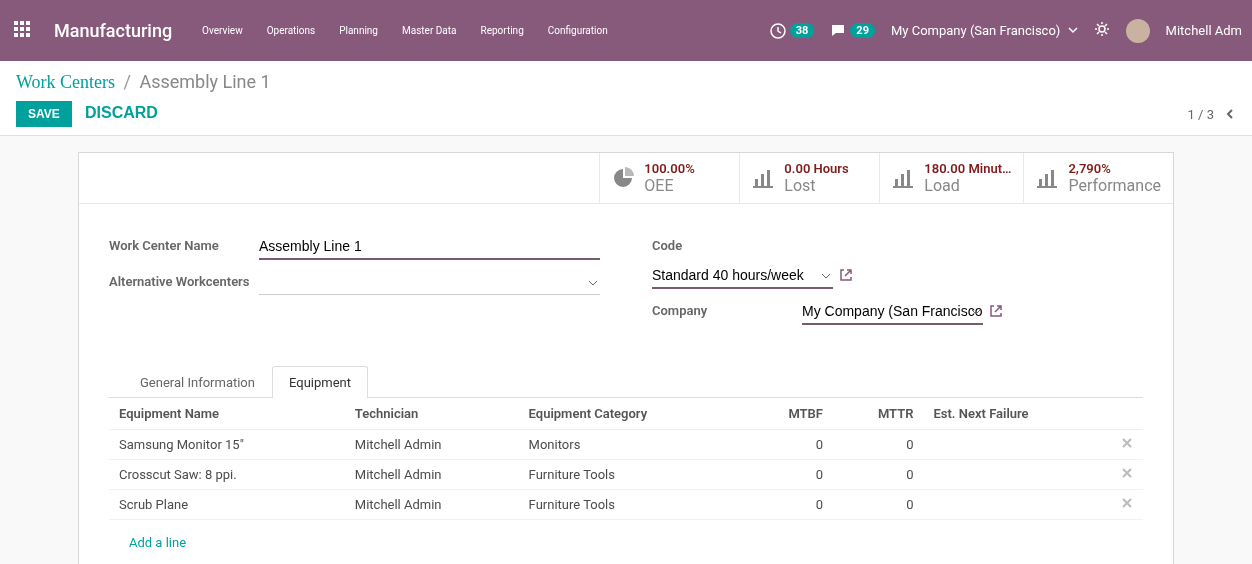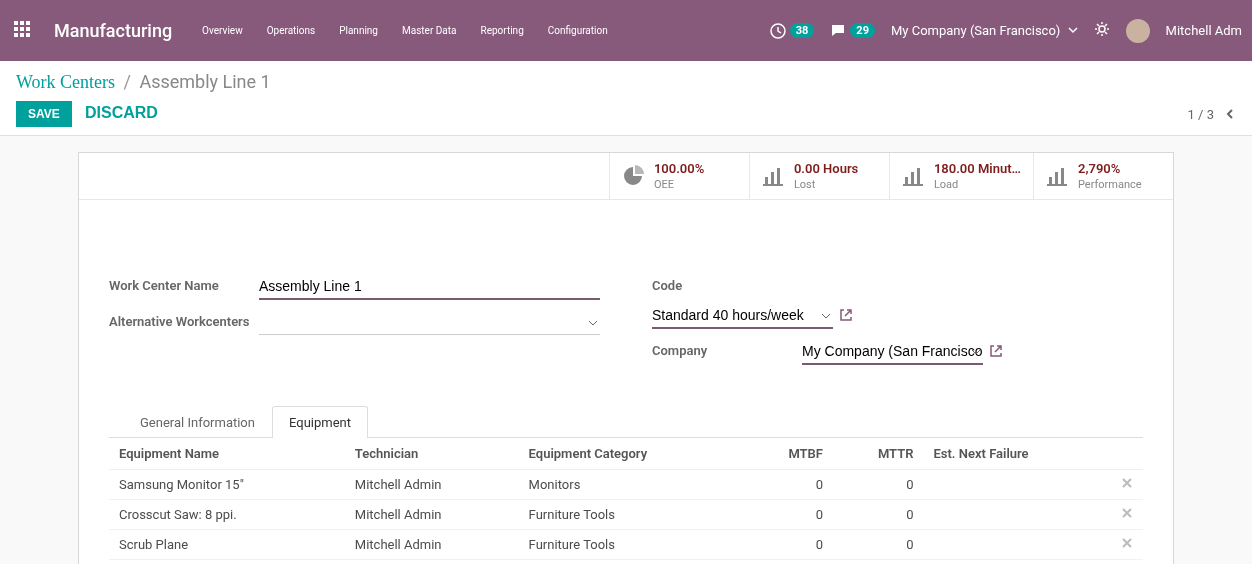--- a/index.html
+++ b/index.html
@@ -30,25 +30,25 @@
   
   
   .sheet-wrap { padding: 16px 78px 30px; }
   .sheet { background: #fff; border: 1px solid #d8d8d8; }
   
   
   .stat-row { display: flex; justify-content: flex-end; border-bottom: 1px solid #e8e8e8; }
   .stat-box { border-left: 1px solid #e8e8e8; padding: 8px 12px; display: flex; align-items: center; gap: 10px; min-width: 140px; cursor: pointer; }
   .stat-box svg { flex-shrink: 0; }
   .stat-val { color: #7f1d1d; font-weight: 600; font-size: 13px; white-space: nowrap; overflow: hidden; text-overflow: ellipsis; max-width: 90px; display: block; }
-  .stat-lbl { color: #888; font-size: 11px; }
+  .stat-lbl { color: #888; font-size: 16px; }
   
   
   .form-body { padding: 30px 30px 10px; }
-  .form-cols { display: flex; gap: 52px; margin-top: 44px; }
+  .form-cols { display: flex; gap: 52px; }
   .form-col { flex: 1; }
   .field-row { display: flex; align-items: flex-start; margin-bottom: 10px; }
   .field-label { width: 150px; font-weight: 600; color: #666; padding-top: 4px; }
   .field-widget { flex: 1; position: relative; }
   .input-line { width: 100%; border: none; border-bottom: 1px solid #ccc; padding: 4px 0; font-size: 14px; outline: none; background: transparent; }
   .input-line.req { border-bottom-color: #7a5a6e; border-bottom-width: 2px; }
   .dd-caret { position: absolute; right: 2px; top: 6px; pointer-events: none; }
   .ext-link { display: inline-block; margin-left: 6px; color: #875a7b; cursor: pointer; }
   .field-widget-wrap { display: flex; align-items: center; }
   .field-widget-wrap .field-widget { flex: 1; }

